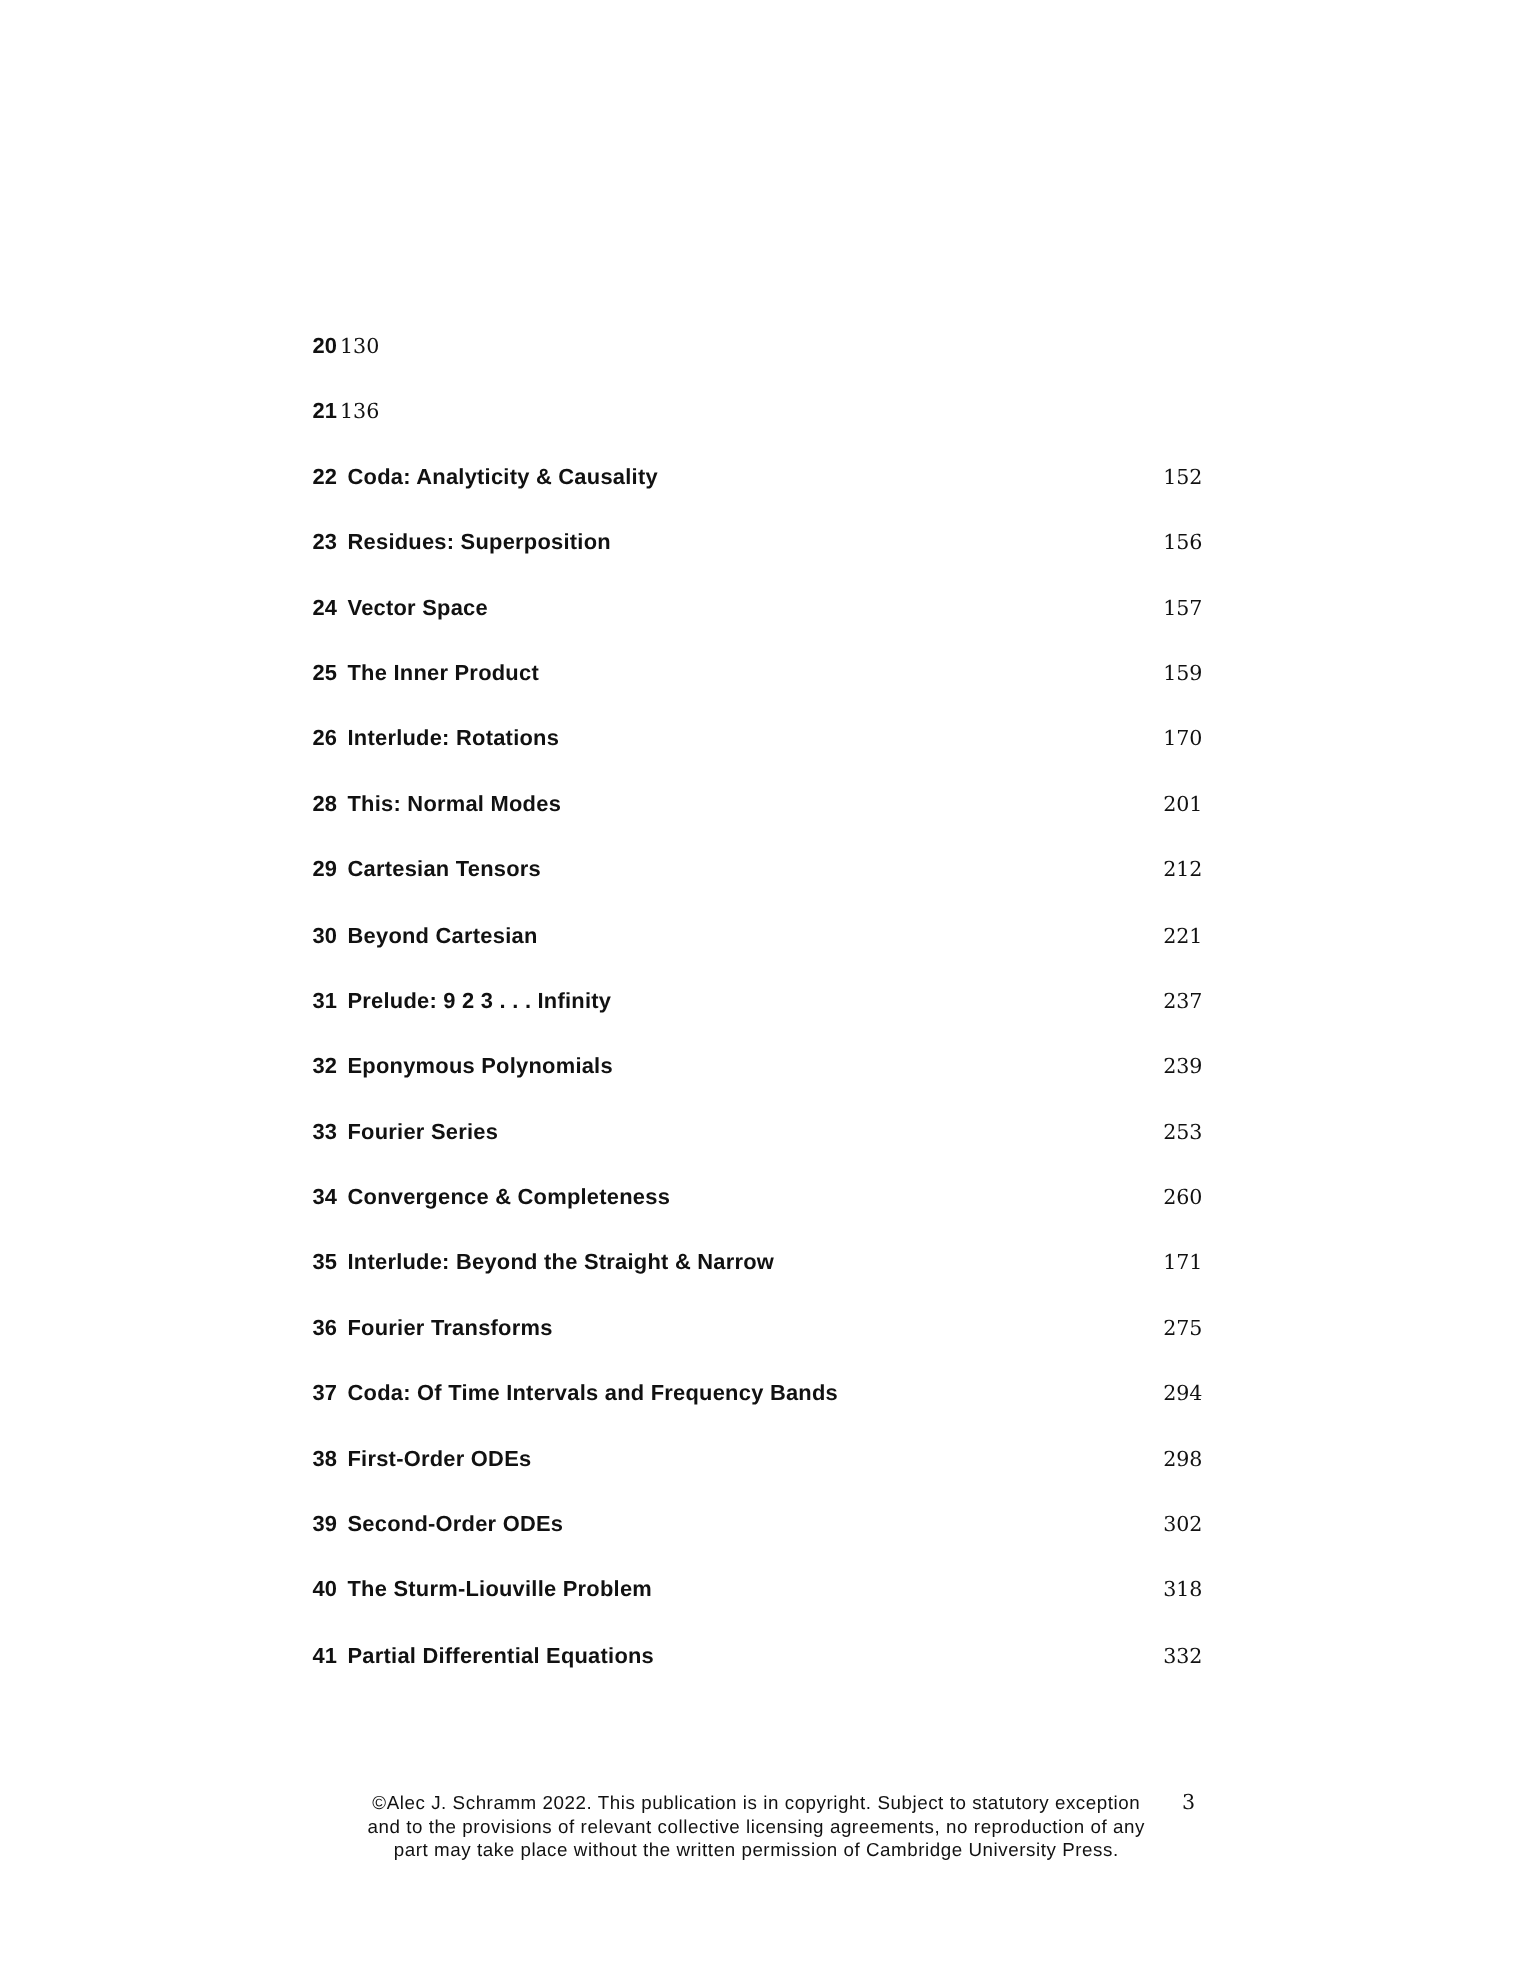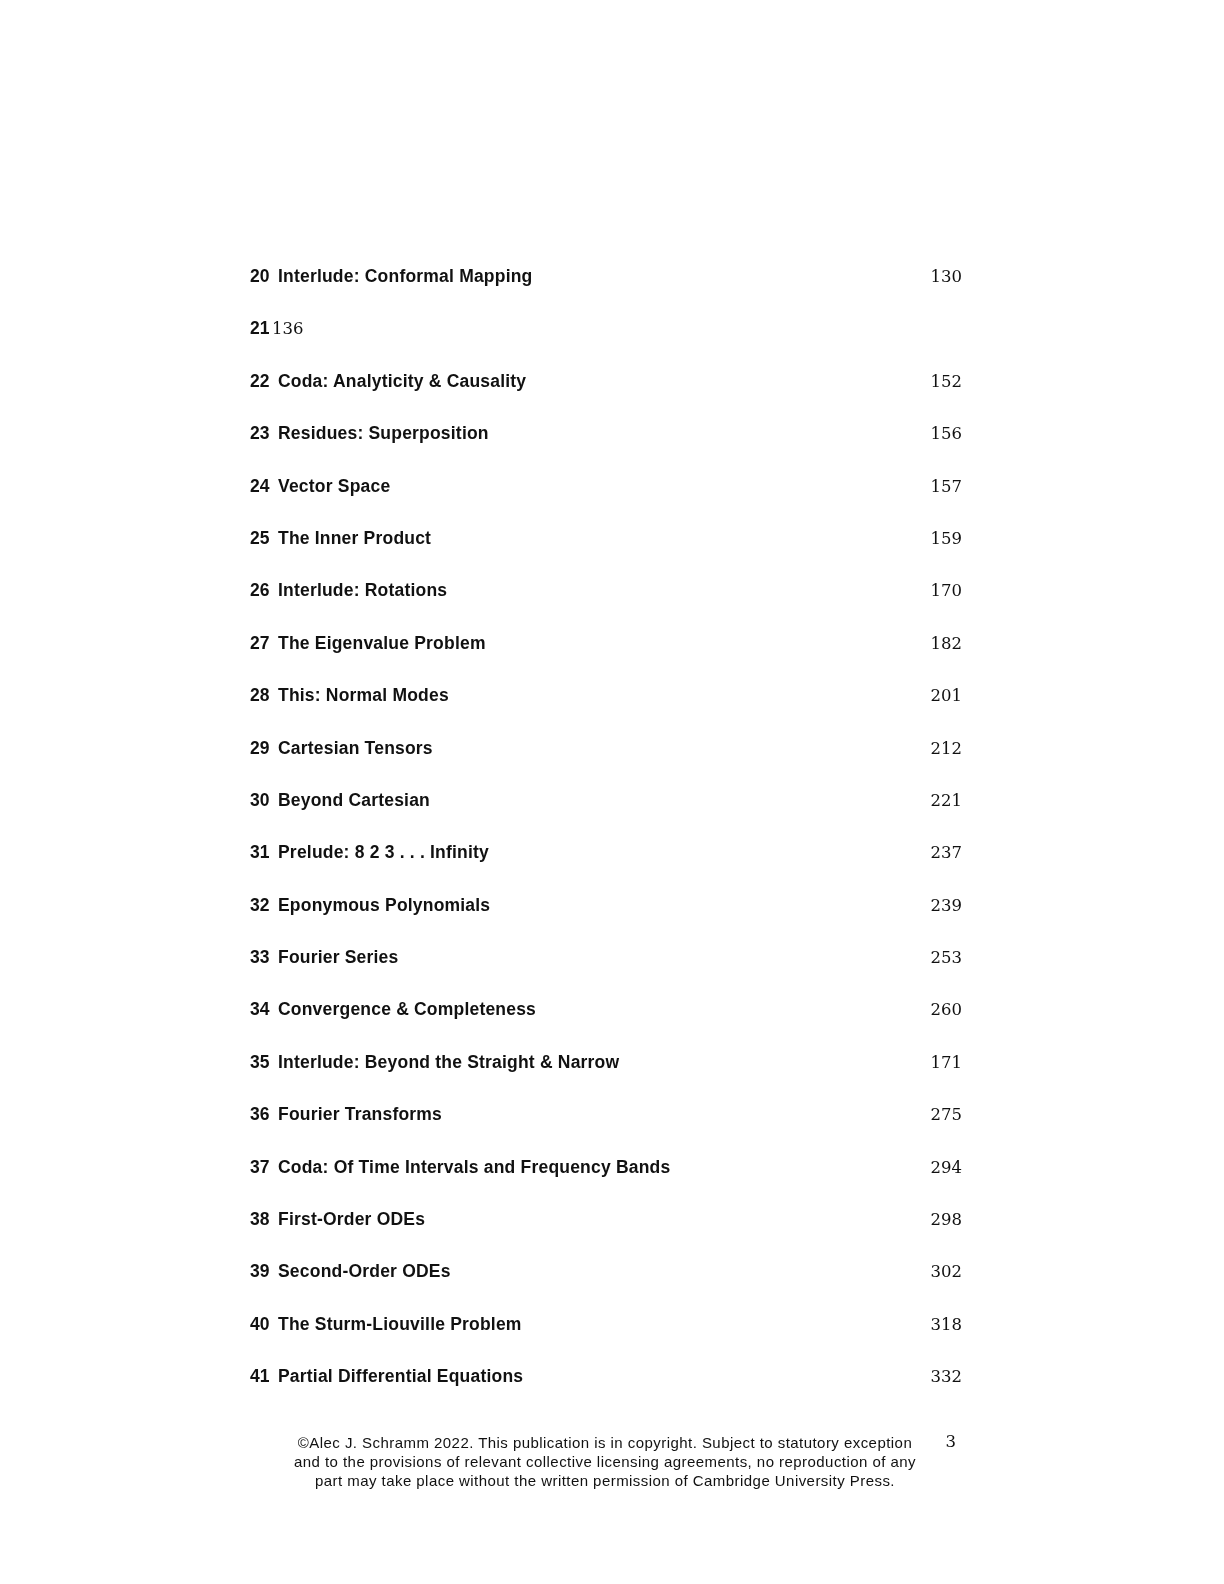--- a/index.html
+++ b/index.html
@@ -67,21 +67,20 @@
   }
 </style>
 </head>
 <body>
 
 <div class="page">
 
   <div class="toc">
       <div class="toc-row">
         <span class="num">20</span>
-        <span class="title">Interlude: Conformal Mapping</span>
         <span class="page-num">130</span>
       </div>
       <div class="toc-row">
         <span class="num">21</span>
         <span class="page-num">136</span>
       </div>
       <div class="toc-row">
         <span class="num">22</span>
         <span class="title">Coda: Analyticity &amp; Causality</span>
         <span class="page-num">152</span>
@@ -100,42 +99,37 @@
         <span class="num">25</span>
         <span class="title">The Inner Product</span>
         <span class="page-num">159</span>
       </div>
       <div class="toc-row">
         <span class="num">26</span>
         <span class="title">Interlude: Rotations</span>
         <span class="page-num">170</span>
       </div>
       <div class="toc-row">
-        <span class="num">27</span>
-        <span class="title">The Eigenvalue Problem</span>
-        <span class="page-num">182</span>
-      </div>
-      <div class="toc-row">
         <span class="num">28</span>
         <span class="title">This: Normal Modes</span>
         <span class="page-num">201</span>
       </div>
       <div class="toc-row">
         <span class="num">29</span>
         <span class="title">Cartesian Tensors</span>
         <span class="page-num">212</span>
       </div>
       <div class="toc-row">
         <span class="num">30</span>
         <span class="title">Beyond Cartesian</span>
         <span class="page-num">221</span>
       </div>
       <div class="toc-row">
         <span class="num">31</span>
-        <span class="title">Prelude: 8 2 3 . . . Infinity</span>
+        <span class="title">Prelude: 9 2 3 . . . Infinity</span>
         <span class="page-num">237</span>
       </div>
       <div class="toc-row">
         <span class="num">32</span>
         <span class="title">Eponymous Polynomials</span>
         <span class="page-num">239</span>
       </div>
       <div class="toc-row">
         <span class="num">33</span>
         <span class="title">Fourier Series</span>

